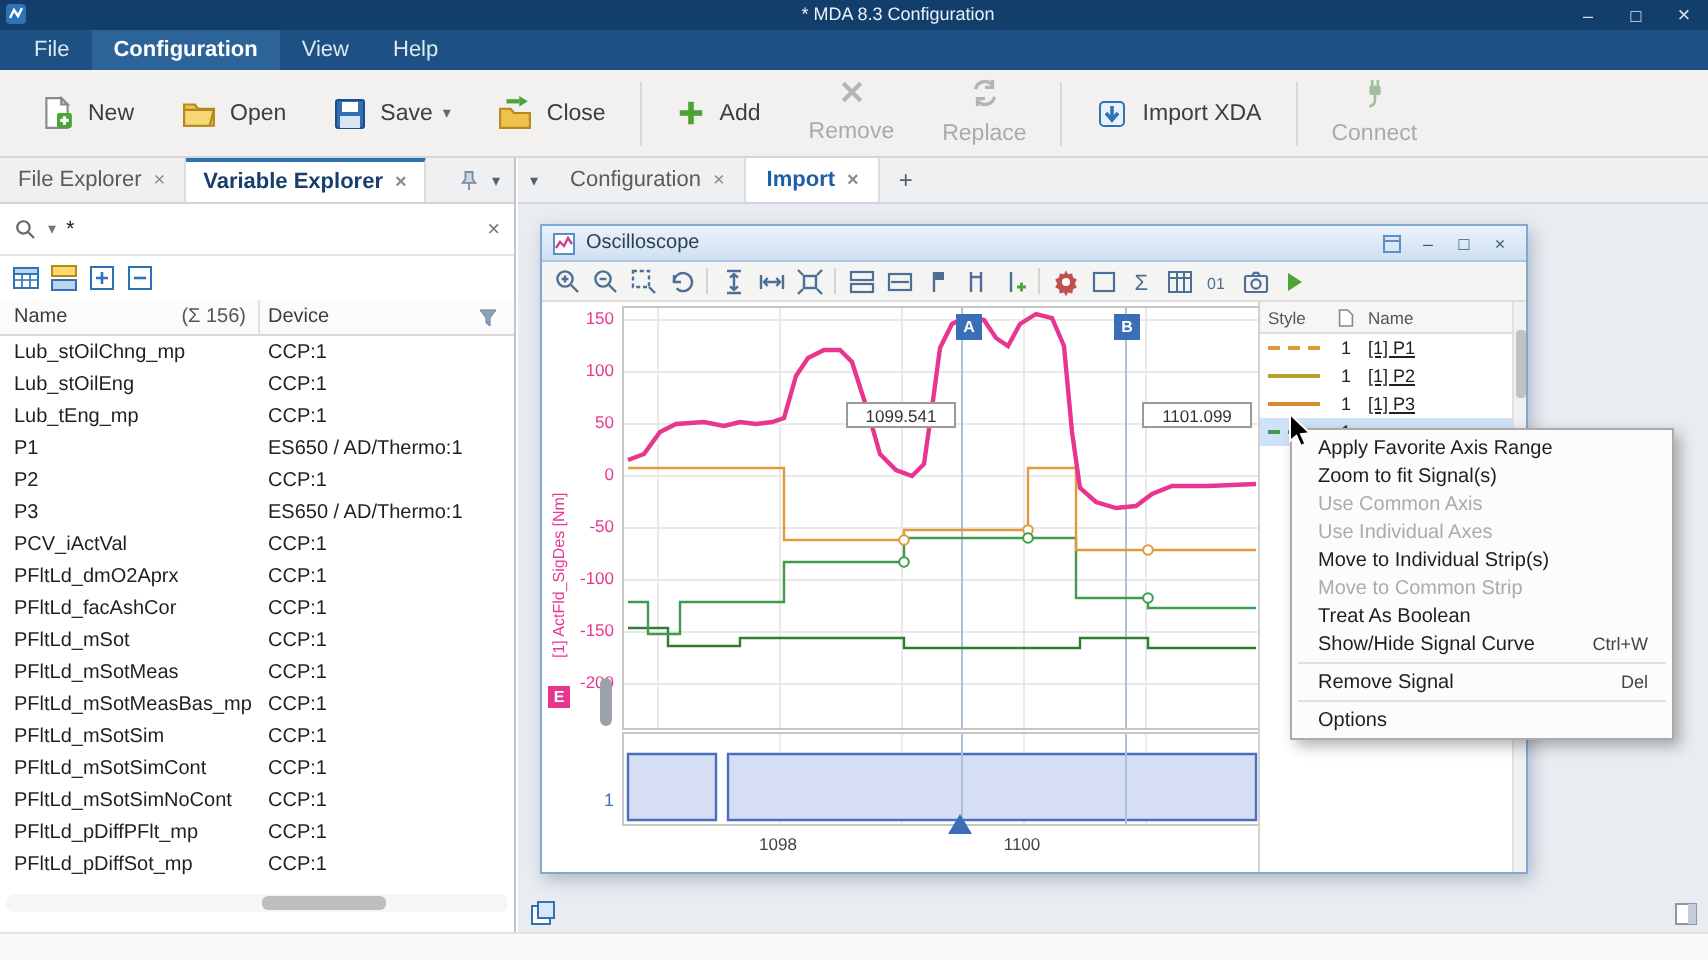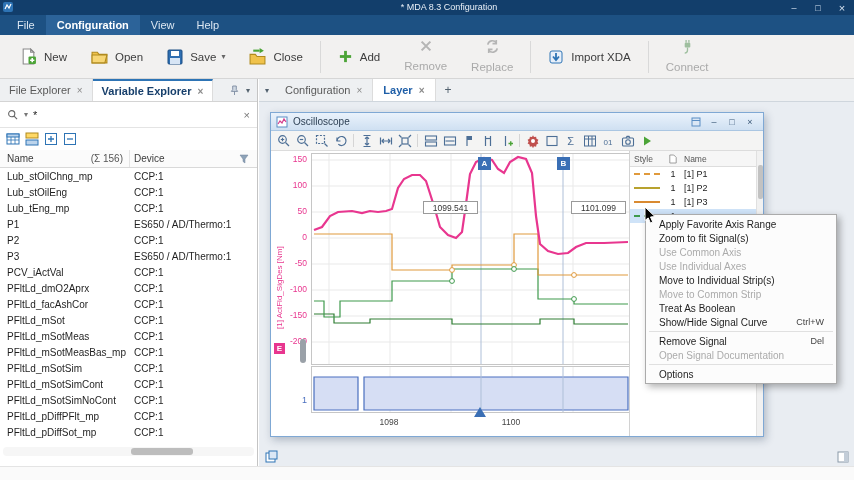--- a/index.html
+++ b/index.html
@@ -88,21 +88,21 @@
 .sh-file{width:18px;display:flex;justify-content:center;}
 .sh-name{flex:1;padding-left:2px;}
 .sig-row{height:14px;display:flex;align-items:center;font-size:9px;color:#222;}
 .sig-row.selected{background:#cfe3f8;}
 .style-sample{width:26px;margin-left:4px;margin-right:4px;}
 .st0{border-top:2px dashed #e09a3c;}
 .st1{border-top:2px solid #b8a22e;}
 .st2{border-top:2px solid #d98a31;}
 .st3{border-top:2px dashed #3f9a4d;}
 .sf{width:18px;text-align:center;}
-.sn{flex:1;padding-left:2px;white-space:nowrap;overflow:hidden;}
+.sn{flex:1;padding-left:2px;white-space:nowrap;overflow:hidden;text-decoration:underline;}
 .sig-scroll{position:absolute;right:0;top:0;width:7px;bottom:0;background:#f1f1f1;border-left:1px solid #e0e0e0;}
 .sig-thumb{position:absolute;left:1px;top:14px;width:5px;height:34px;background:#c2c2c2;border-radius:2px;}
 
 .ctx{position:absolute;left:645px;top:214px;width:192px;background:#fcfcfc;border:1px solid #ababab;box-shadow:3px 3px 7px rgba(0,0,0,.3);padding:2px 0;z-index:50;}
 .ctx-item{height:14px;display:flex;align-items:center;justify-content:space-between;padding:0 12px 0 13px;font-size:10px;color:#1e1e1e;}
 .ctx-item.disabled{color:#ababab;}
 .ctx-shortcut{font-size:9px;color:#444;}
 .ctx-item.disabled .ctx-shortcut{color:#ababab;}
 .ctx-sep{height:1px;background:#e0e0e0;margin:2px 3px;}
 .mouse{position:absolute;left:644px;top:206px;z-index:99;}
@@ -378,21 +378,21 @@
   </div>
 
   <div class="right-panel">
     <div class="rtabs">
       <span class="rtab-chev">▾</span>
       <div class="rtab">
         <span>Configuration</span>
         <span class="tab-close">×</span>
       </div>
       <div class="rtab active">
-        <span>Layer</span>
+        <span>Import</span>
         <span class="tab-close">×</span>
       </div>
       <span class="rtab-plus">+</span>
     </div>
     <div class="workspace">
 
       <div class="osc">
         <div class="osc-title">
           <span>
               <svg width="12" height="12" viewBox="0 0 12 12">
@@ -685,24 +685,20 @@
       </div>
     <div class="ctx-item">
         <span>Show/Hide Signal Curve</span>
         <span class="ctx-shortcut">Ctrl+W</span>
       </div>
     <div class="ctx-sep"></div>
     <div class="ctx-item">
         <span>Remove Signal</span>
         <span class="ctx-shortcut">Del</span>
       </div>
-    <div class="ctx-item disabled">
-        <span>Open Signal Documentation</span>
-        <span class="ctx-shortcut"></span>
-      </div>
     <div class="ctx-sep"></div>
     <div class="ctx-item">
         <span>Options</span>
         <span class="ctx-shortcut"></span>
       </div>
   </div>
 
   <span class="mouse">
       <svg width="14" height="20" viewBox="0 0 14 20">
         <path d="M1 1v13.5l3.2-2.6 2.2 5 2.3-1-2.2-4.9 4.5-.4z" fill="#000" stroke="#fff" stroke-width="1"></path>

